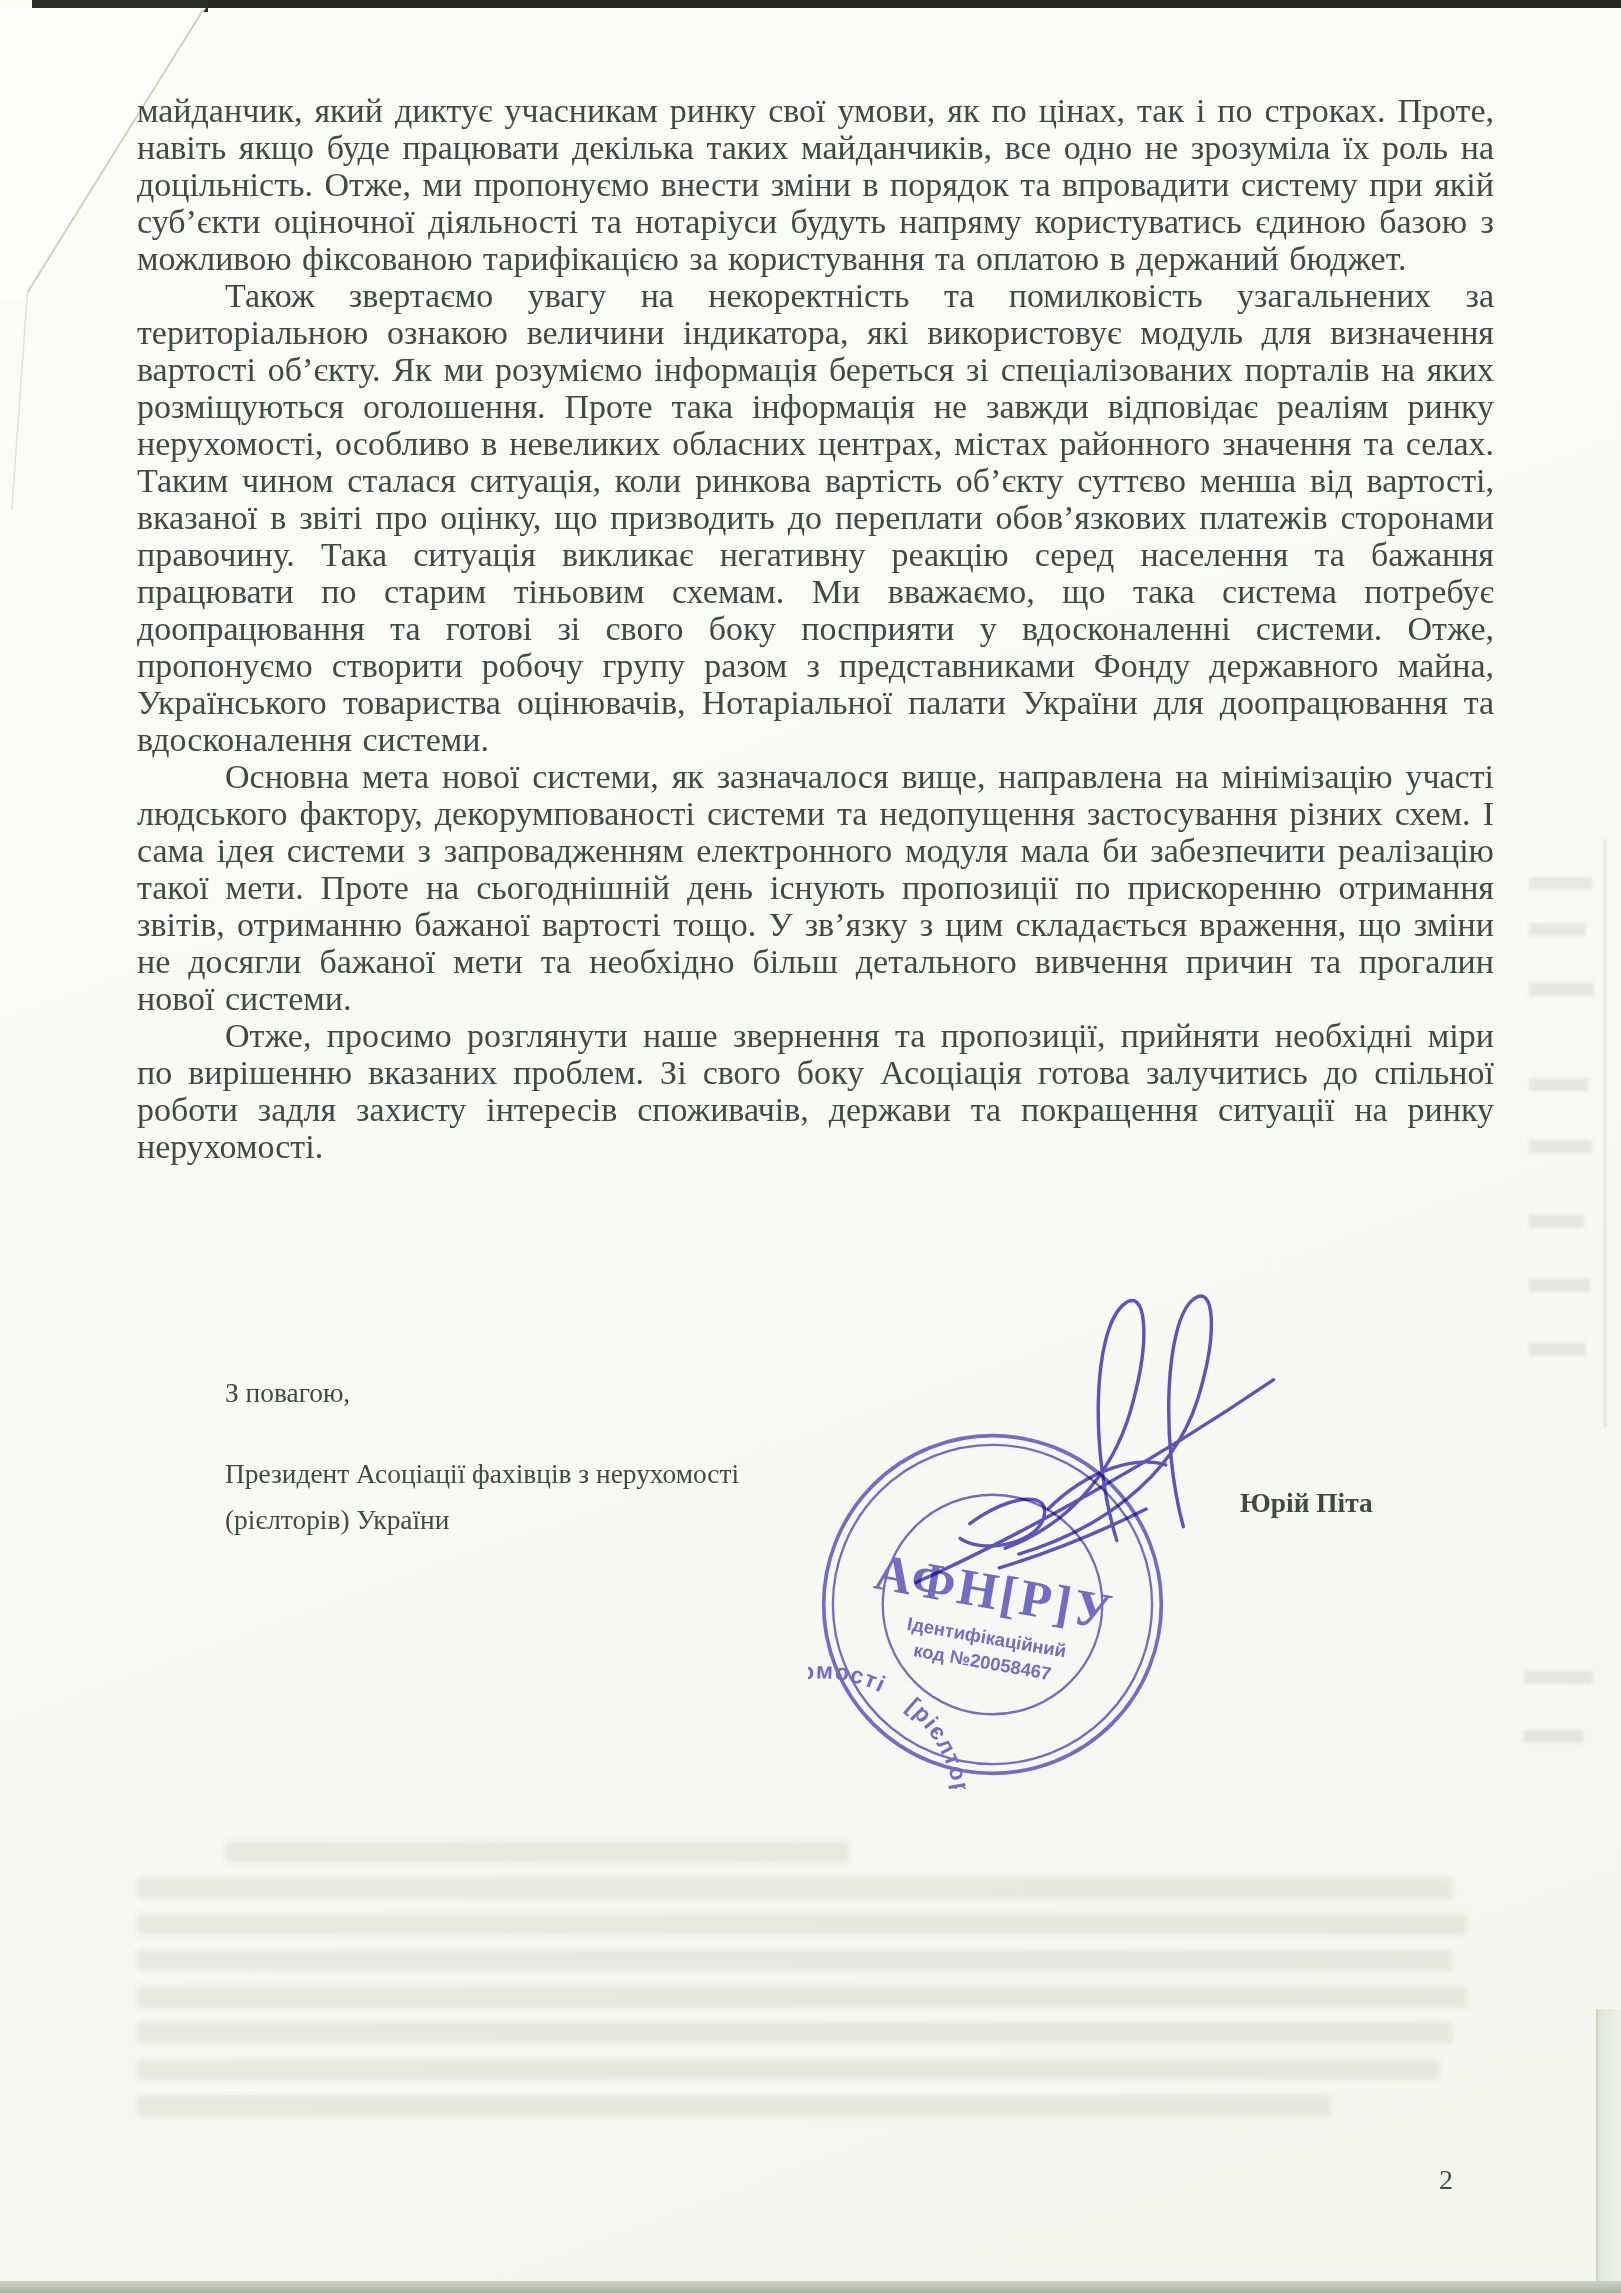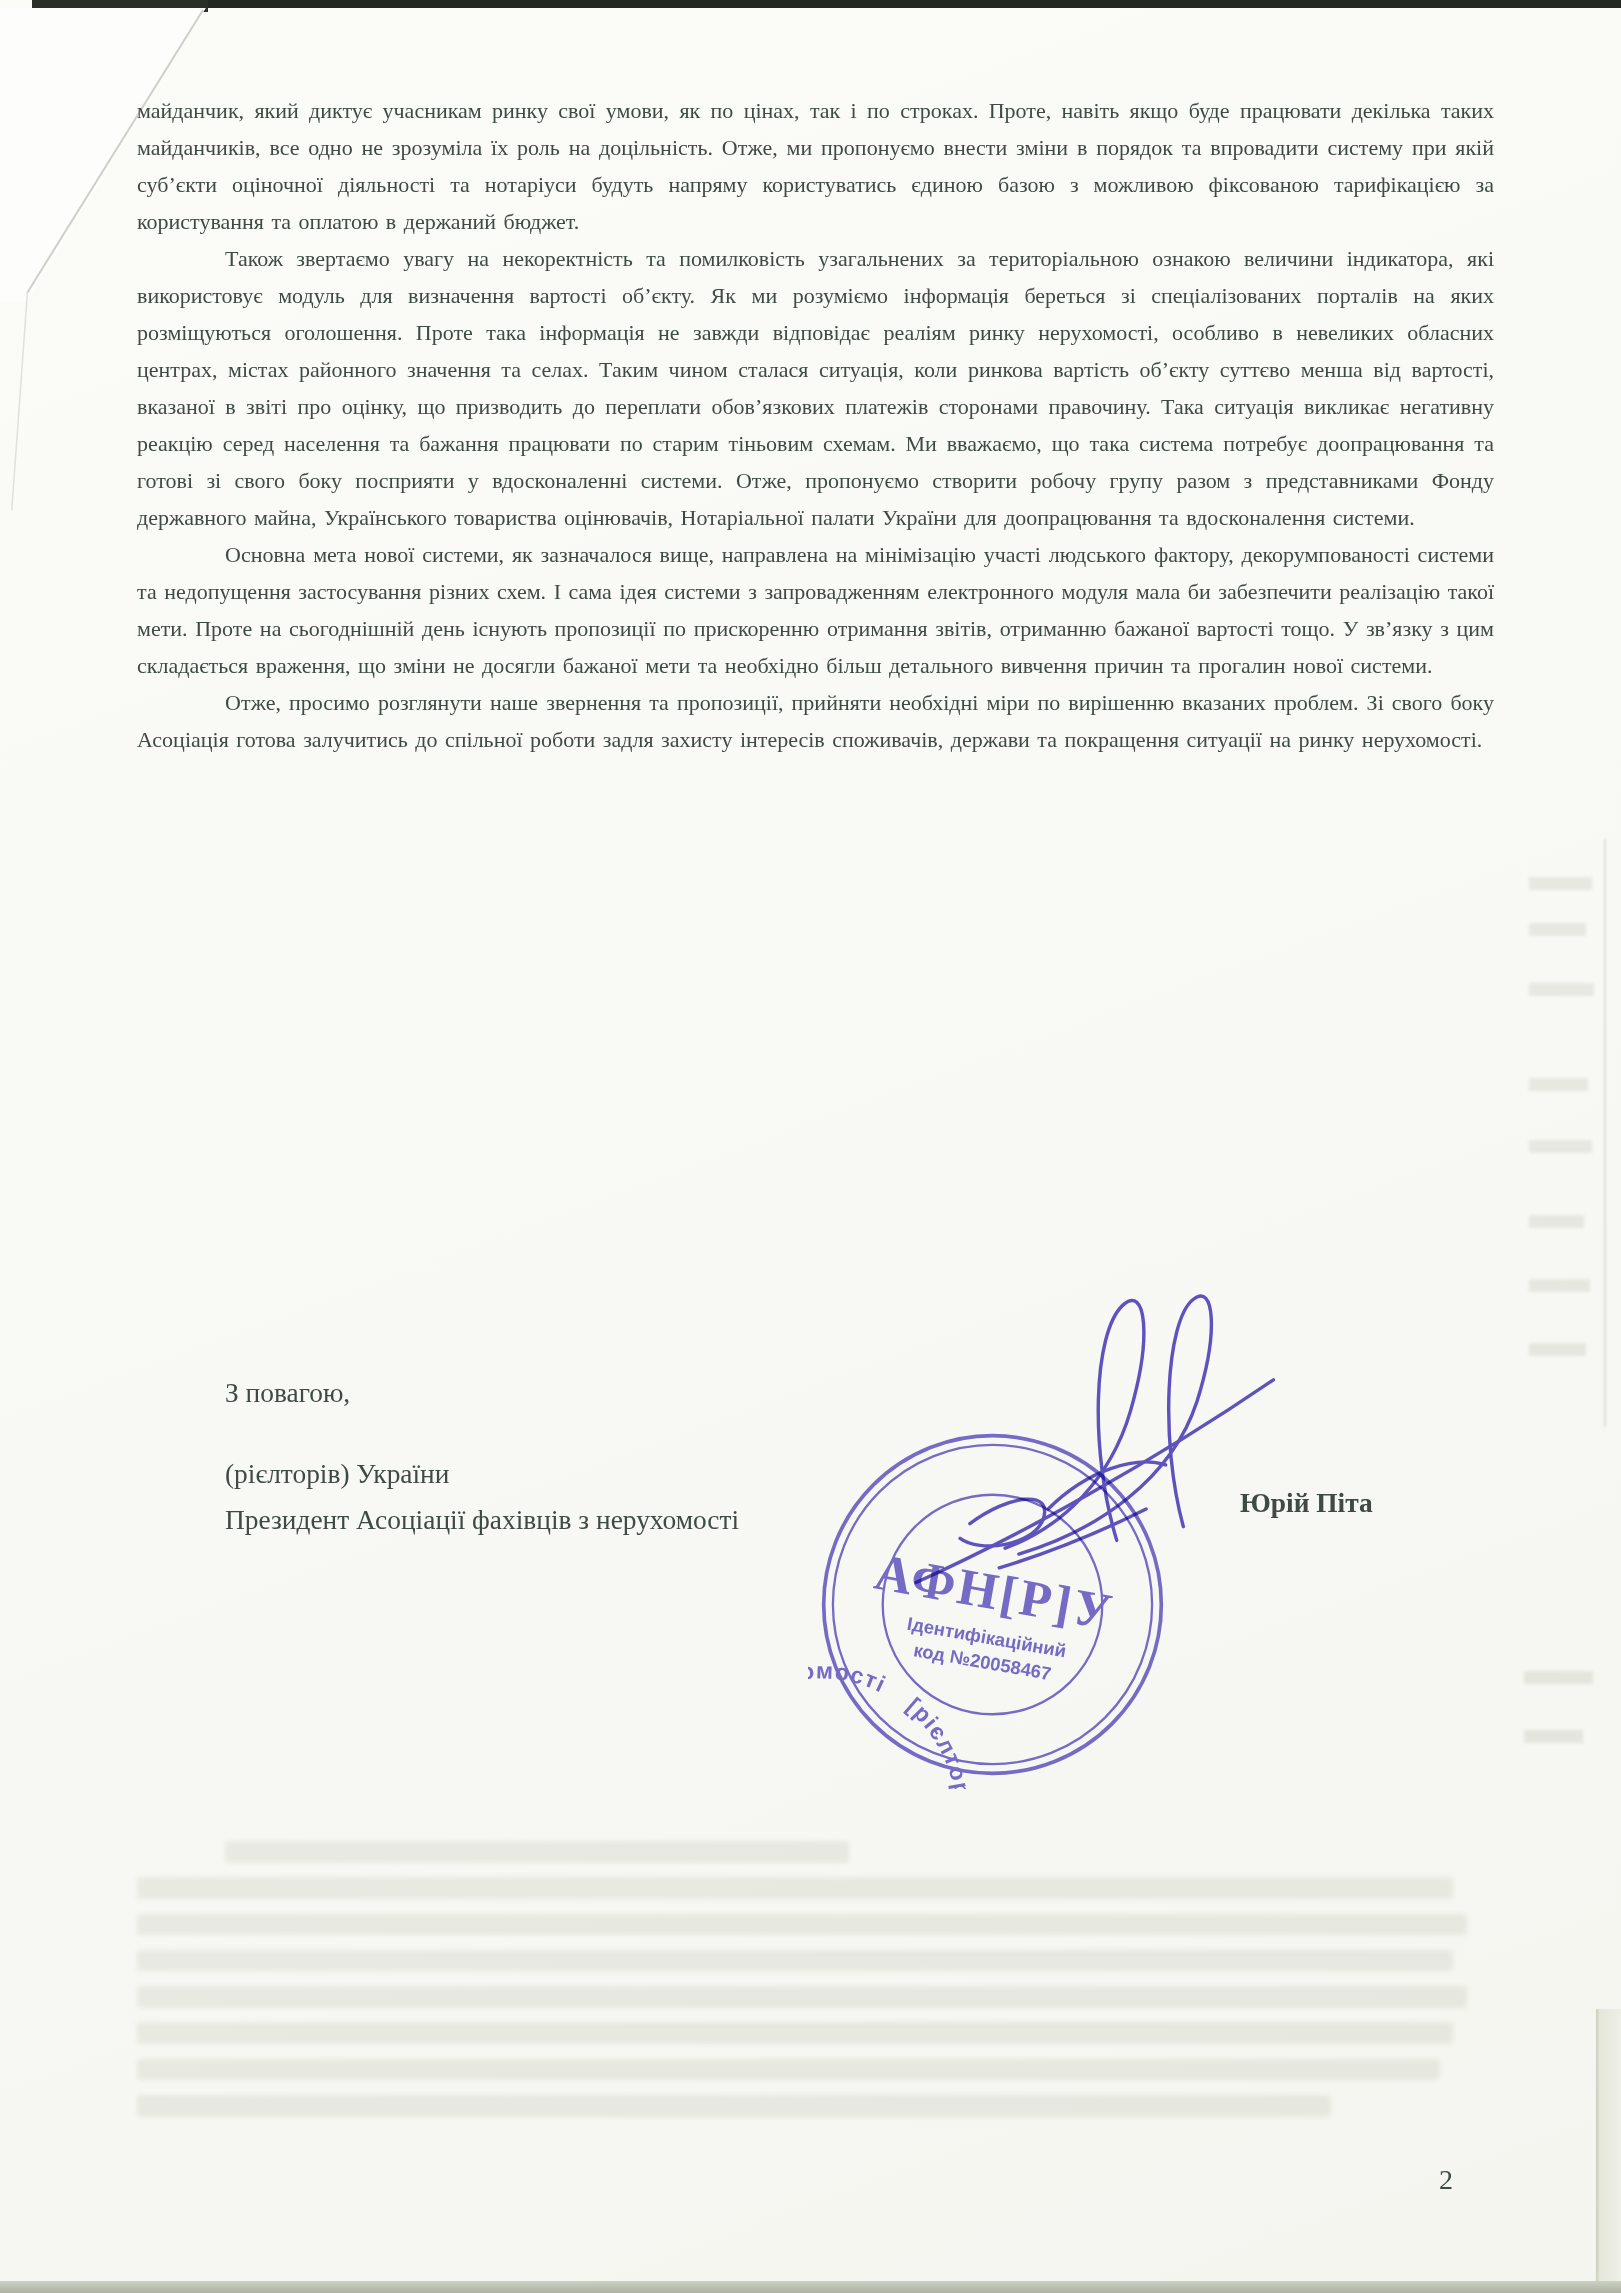--- a/index.html
+++ b/index.html
@@ -23,21 +23,21 @@
   }
   .artifact-svg { position:absolute; top:0; left:0; width:1621px; height:2294px; pointer-events:none; }
   .scan-bottom-band { position:absolute; bottom:0; left:0; width:100%; height:12.7px;
     background:linear-gradient(#cdd1c3,#a9ae9e); }
   .scan-right-strip { position:absolute; right:0; top:2009px; bottom:12.7px; width:25.5px;
     background:linear-gradient(90deg,#c9cdbc 0,#e4e7da 3.9px,#eef0e6 100%); }
 
   
   .letter-body {
     position:absolute; left:137px; top:92px; width:1357px;
-    font-size:22px; line-height:37px; text-align:justify;
+    font-size:34px; line-height:37px; text-align:justify;
     word-spacing:2px;
   }
   .letter-body p { margin:0; text-indent:88px; }
   .letter-body p.continued { text-indent:0; }
 
   .closing      { position:absolute; left:225px; top:1378px; font-size:27.4px; }
   .signer-title { position:absolute; left:225px; top:1451px; font-size:27.4px; line-height:46px; }
   .signer-name  { position:absolute; left:1240px; top:1488px; font-size:27.4px;font-weight:bold; }
   .page-number  { position:absolute; left:1439px; top:2164px; font-size:28px; }
 
@@ -83,22 +83,22 @@
 
   <main class="letter-body">
     <p class="continued">майданчик, який диктує учасникам ринку свої умови, як по цінах, так і по строках. Проте, навіть якщо буде працювати декілька таких майданчиків, все одно не зрозуміла їх роль на доцільність. Отже, ми пропонуємо внести зміни в порядок та впровадити систему при якій суб’єкти оціночної діяльності та нотаріуси будуть напряму користуватись єдиною базою з можливою фіксованою тарифікацією за користування та оплатою в держаний бюджет.</p>
     <p>Також звертаємо увагу на некоректність та помилковість узагальнених за територіальною ознакою величини індикатора, які використовує модуль для визначення вартості об’єкту. Як ми розуміємо інформація береться зі спеціалізованих порталів на яких розміщуються оголошення. Проте така інформація не завжди відповідає реаліям ринку нерухомості, особливо в невеликих обласних центрах, містах районного значення та селах. Таким чином сталася ситуація, коли ринкова вартість об’єкту суттєво менша від вартості, вказаної в звіті про оцінку, що призводить до переплати обов’язкових платежів сторонами правочину. Така ситуація викликає негативну реакцію серед населення та бажання працювати по старим тіньовим схемам. Ми вважаємо, що така система потребує доопрацювання та готові зі свого боку посприяти у вдосконаленні системи. Отже, пропонуємо створити робочу групу разом з представниками Фонду державного майна, Українського товариства оцінювачів, Нотаріальної палати України для доопрацювання та вдосконалення системи.</p>
     <p>Основна мета нової системи, як зазначалося вище, направлена на мінімізацію участі людського фактору, декорумпованості системи та недопущення застосування різних схем. І сама ідея системи з запровадженням електронного модуля мала би забезпечити реалізацію такої мети. Проте на сьогоднішній день існують пропозиції по прискоренню отримання звітів, отриманню бажаної вартості тощо. У зв’язку з цим складається враження, що зміни не досягли бажаної мети та необхідно більш детального вивчення причин та прогалин нової системи.</p>
     <p>Отже, просимо розглянути наше звернення та пропозиції, прийняти необхідні міри по вирішенню вказаних проблем. Зі свого боку Асоціація готова залучитись до спільної роботи задля захисту інтересів споживачів, держави та покращення ситуації на ринку нерухомості.</p>
   </main>
 
   <div class="closing">З повагою,</div>
   <div class="signer-title">
+    <div>Президент Асоціації фахівців з нерухомості</div>
     <div>(рієлторів) України</div>
-    <div>Президент Асоціації фахівців з нерухомості</div>
   </div>
   <div class="signer-name">Юрій Піта</div>
 
   <svg class="stamp" viewBox="0 0 400 400">
     <g class="rings">
       <circle cx="200" cy="200" r="183" stroke-width="4"></circle>
       <circle cx="200" cy="200" r="173" stroke-width="2.5"></circle>
       <circle cx="200" cy="200" r="119" stroke-width="2.5"></circle>
     </g>
     <defs>

